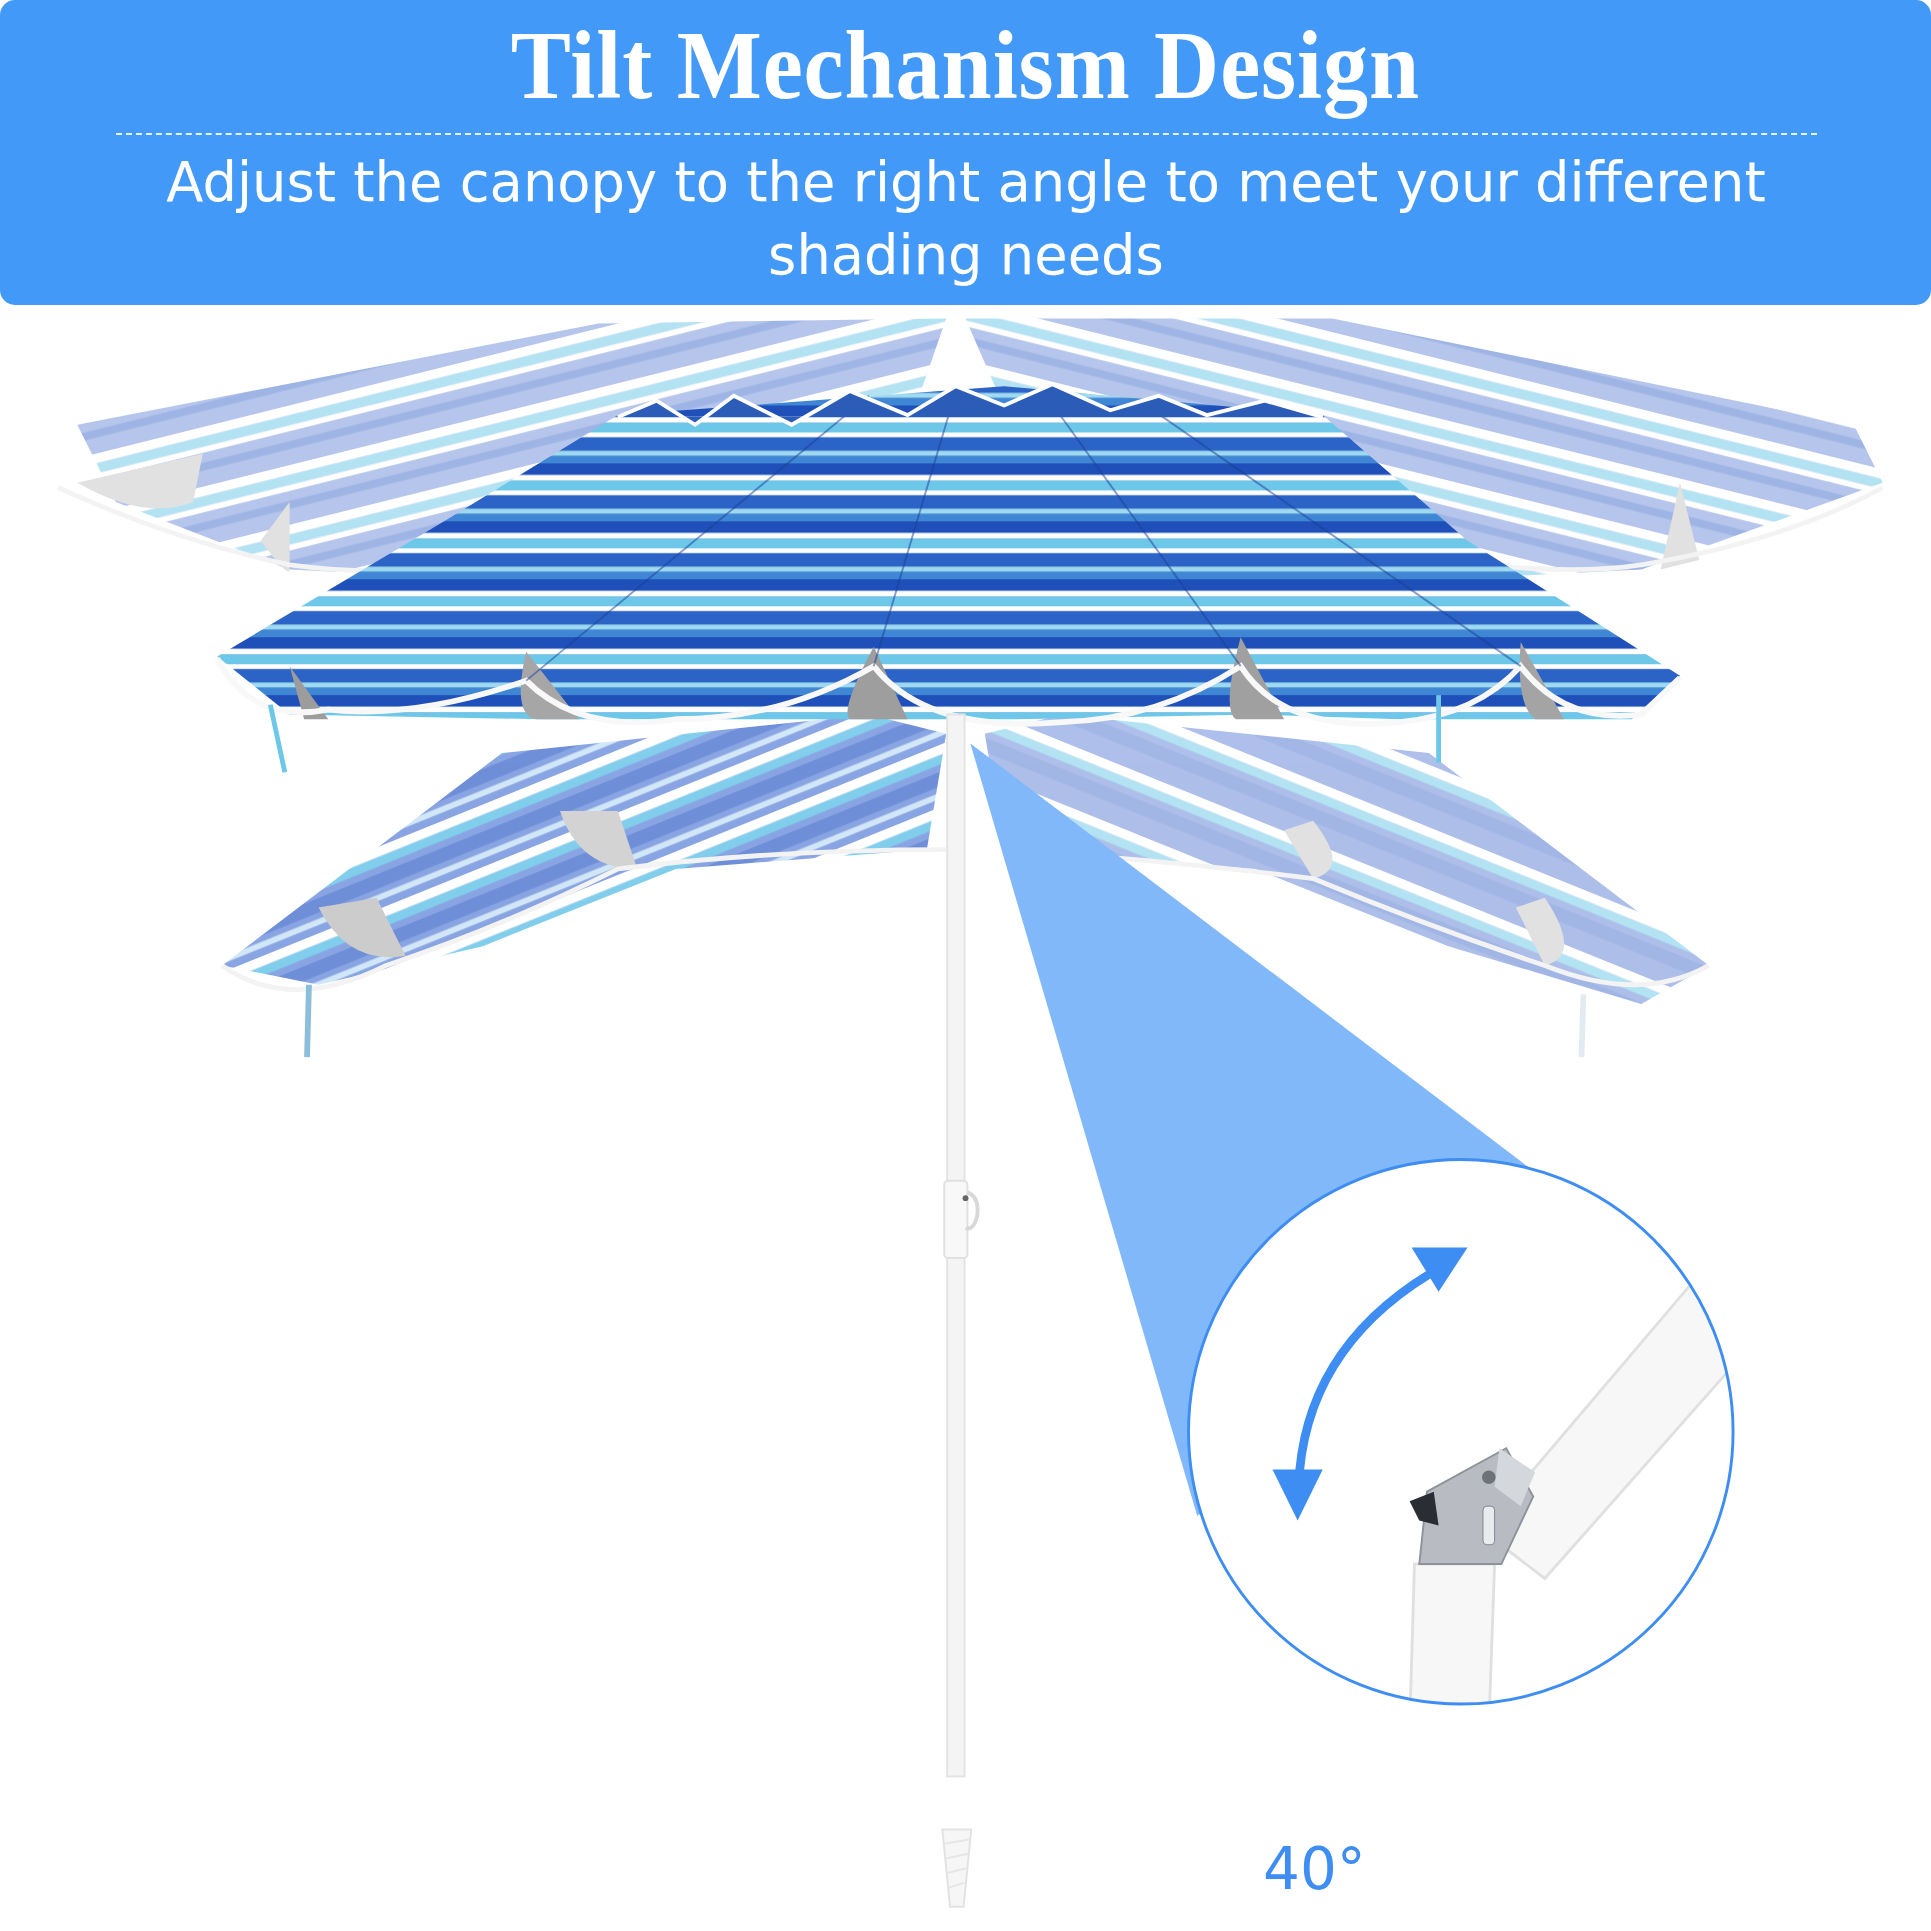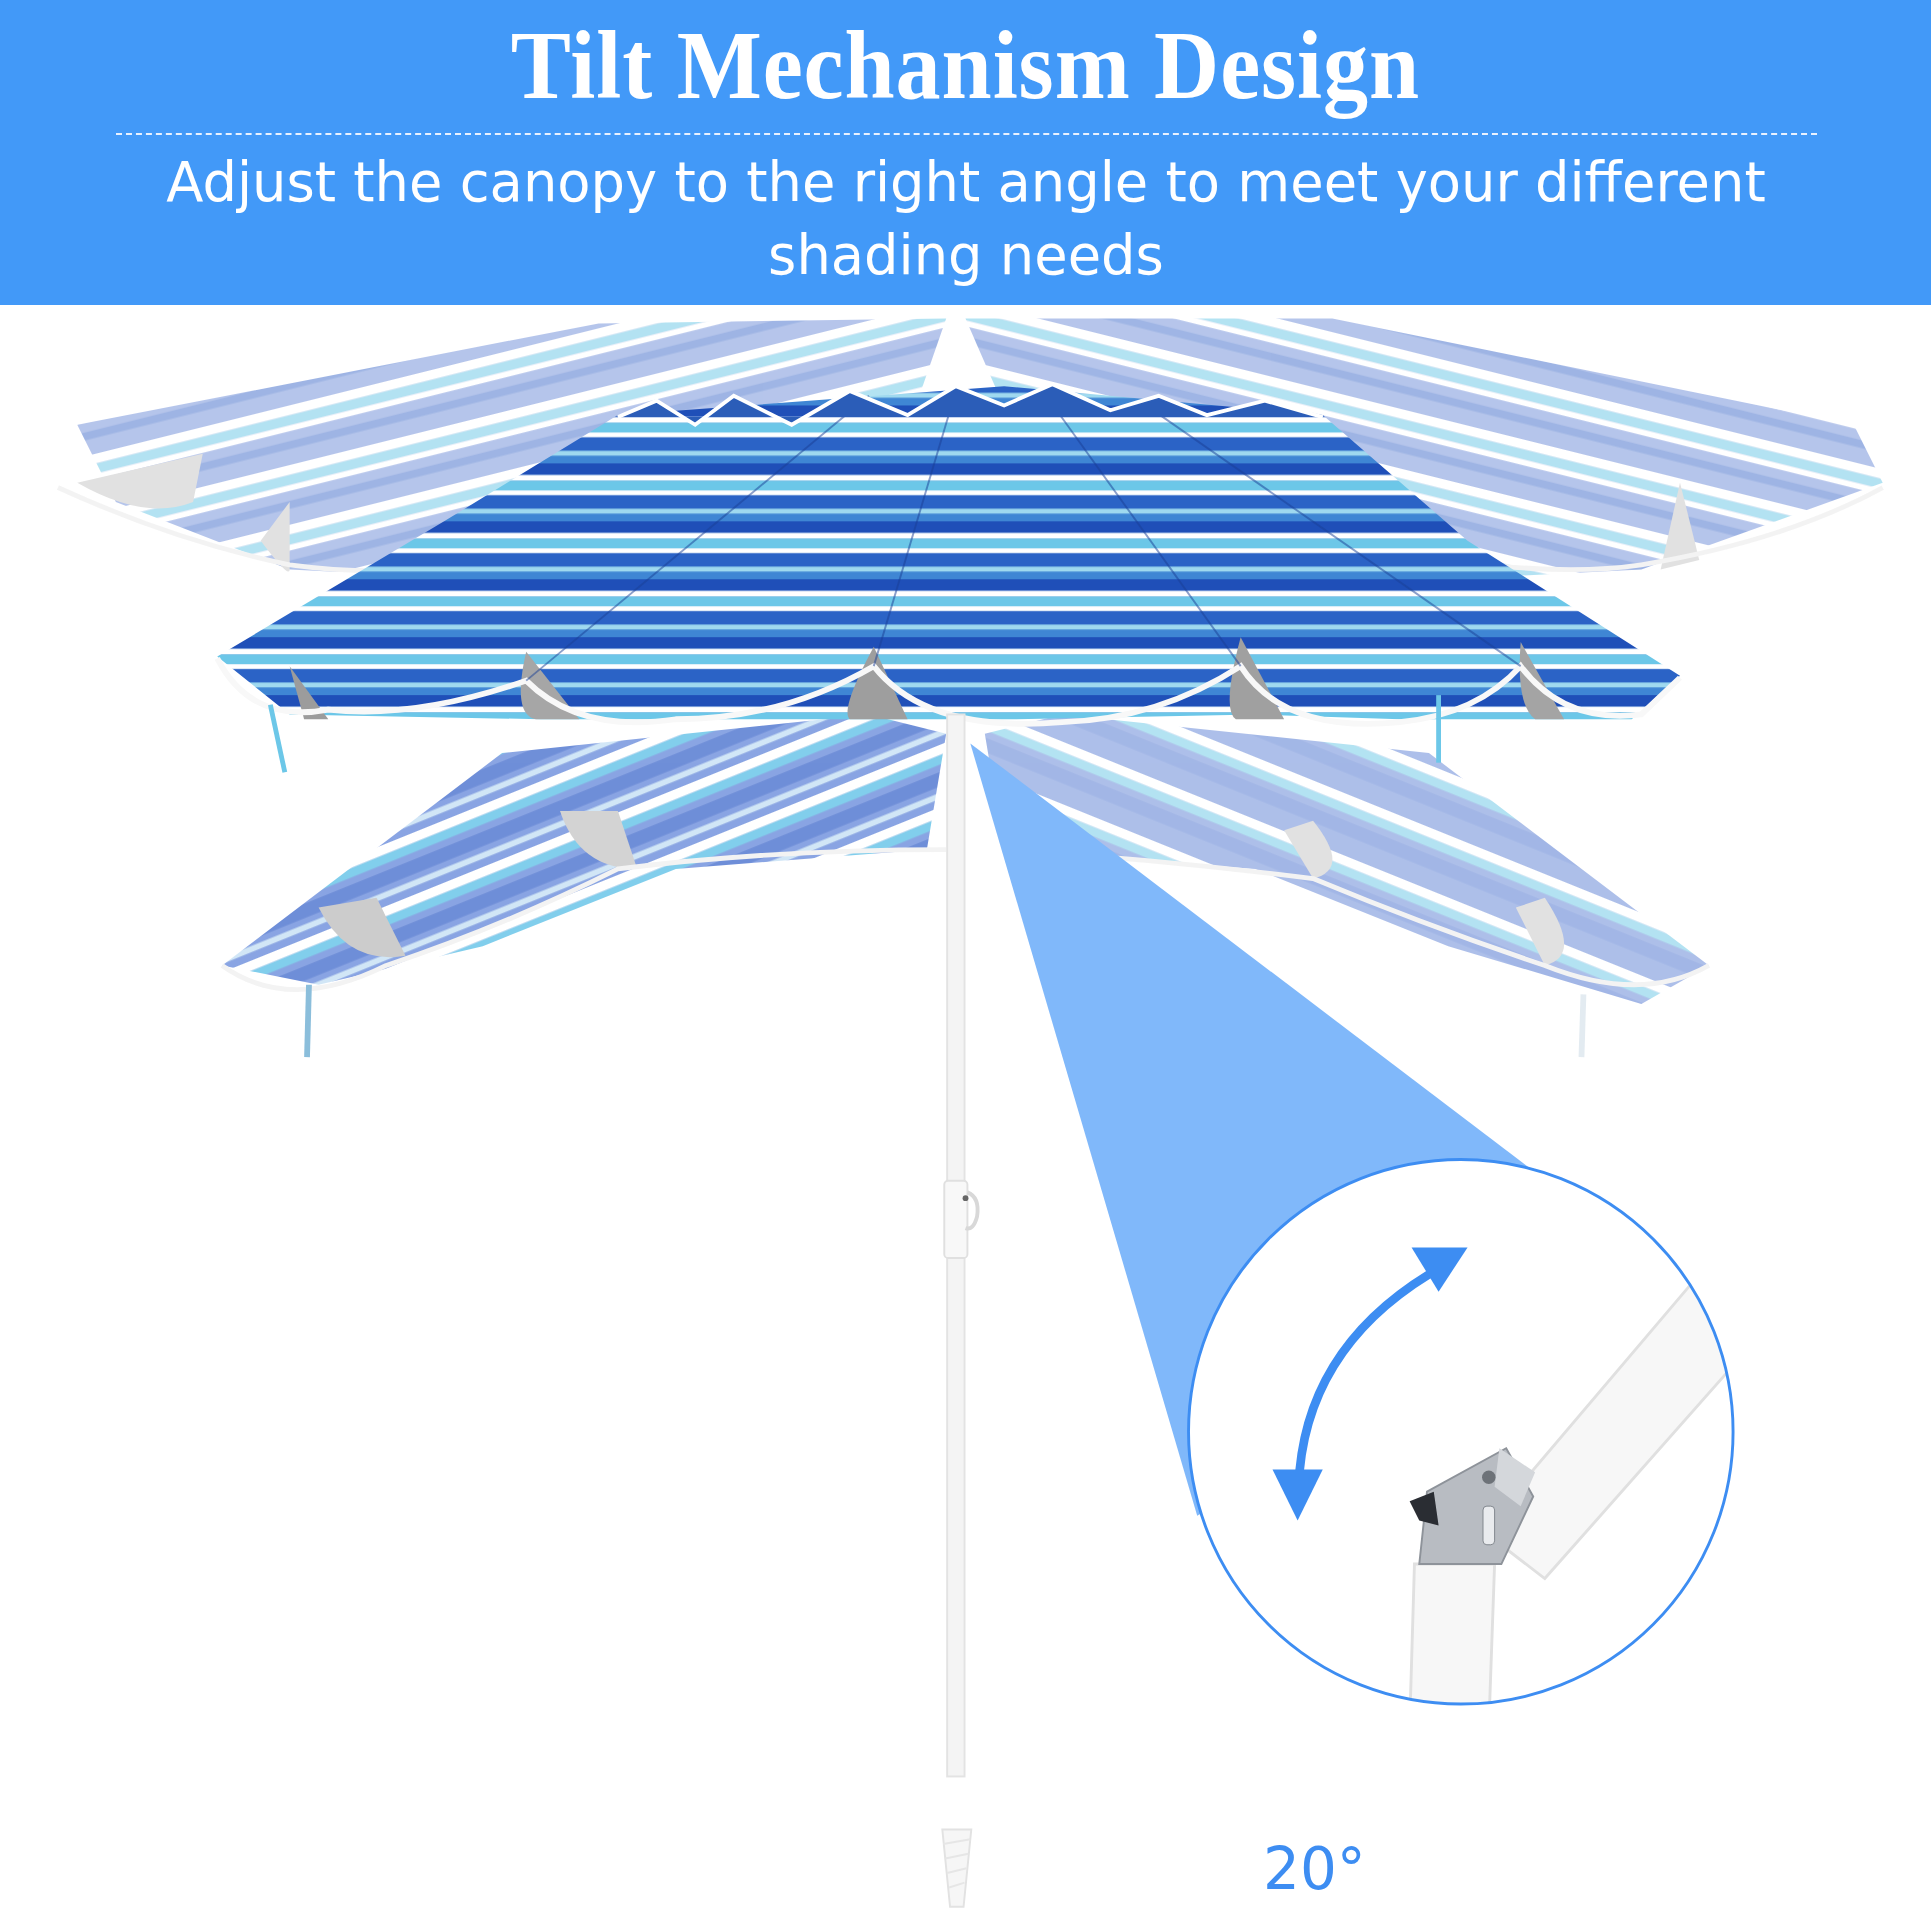--- a/index.html
+++ b/index.html
@@ -1,19 +1,20 @@
 <!DOCTYPE html>
 <html><head>
 <meta charset="utf-8">
 <style>
   html, body { margin: 0; padding: 0; background: #ffffff; }
   body { width: 1931px; height: 1931px; position: relative; overflow: hidden; font-family: "DejaVu Sans", sans-serif; }
   .header {
     position: absolute; left: 0; top: 0; width: 1931px; height: 305px;
     background: #4299f8;
+    border-radius: 15px;
   }
   .title {
     position: absolute; left: 0; top: 13.5px; width: 1931px; text-align: center;
     font-family: "Liberation Serif", "DejaVu Serif", serif; font-weight: bold;
     font-size: 98px; color: #ffffff; letter-spacing: 1px; line-height: 1.05;
     transform: scaleX(0.92);
   }
   .divider {
     position: absolute; left: 116px; top: 133px; width: 1701px; height: 0;
     border-top: 2.9px dashed #e8f1ff;
@@ -166,15 +167,15 @@
       </g>
       <circle cx="1513" cy="1483" r="282" fill="none" stroke="#3d8df2" stroke-width="3"></circle>
 
       <g>
         <path d="M 1345 1540 Q 1350 1400 1480 1320" stroke="#3d8df2" stroke-width="9" fill="none"></path>
         <path d="M 1462 1292 L 1520 1292 L 1490 1338 Z" fill="#3d8df2"></path>
         <path d="M 1318 1522 L 1370 1522 L 1344 1575 Z" fill="#3d8df2"></path>
       </g>
     </g>
   </svg>
-  <div class="degree">20°</div>
+  <div class="degree">40°</div>
 </div>
 
 
 </body></html>

